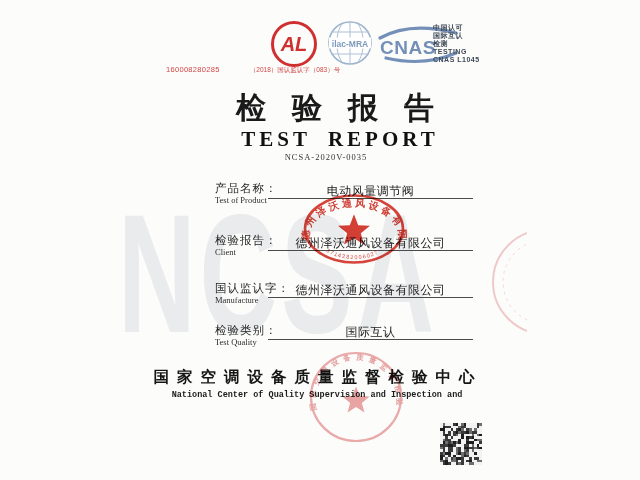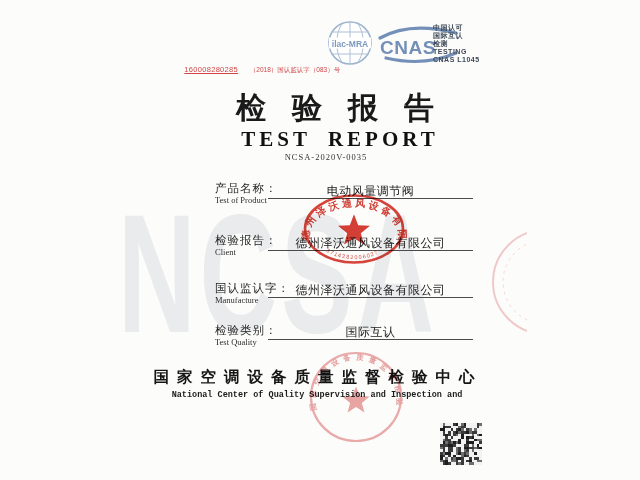--- a/index.html
+++ b/index.html
@@ -19,22 +19,22 @@
     user-select:none; white-space:nowrap;
   }
   
   .cma-box {
     position:absolute; left:170px; top:33px; width:64px; height:30px;
     border:3px solid #cf2f2f; border-radius:15px;
     display:flex; align-items:center; justify-content:center;
     color:#cf2f2f; font-weight:bold; font-size:15px; letter-spacing:1px;
   }
   .cma-number {
-    position:absolute; left:166px; top:65px; width:72px; text-align:right;
-    font-size:7.5px; color:#d04545; letter-spacing:0.3px;text-decoration:underline;
+    position:absolute; left:166px; top:65px; width:72px; text-align:left;
+    font-size:7.5px; color:#d04545; letter-spacing:0.3px;
   }
   .cal-circle {
     position:absolute; left:271px; top:21px; width:46px; height:46px;
     border:3px solid #cf2f2f; border-radius:50%;
     display:flex; align-items:center; justify-content:center;
     color:#cf2f2f; font-weight:bold; font-style:italic; font-size:20px;
   }
   .cal-caption {
     position:absolute; left:244px; top:66px; width:102px; text-align:center;
     font-size:6.5px; color:#d04545;
@@ -105,20 +105,23 @@
 </style>
 </head>
 <body>
 
 <div class="screen">
 
   <div class="watermark">NCSA</div>
 
   <div class="cma-number">160008280285</div>
 
+  <div class="cal-circle">
+    <span>AL</span>
+  </div>
   <div class="cal-caption">（2018）国认监认字（083）号</div>
 
   <svg class="ilac-svg" width="46" height="46" viewBox="0 0 46 46">
     <circle cx="23" cy="23" r="21" fill="#ffffff" stroke="#9db4cd" stroke-width="1.6"></circle>
     <path d="M15,4 C8,13 8,33 15,42" fill="none" stroke="#aebfd4" stroke-width="1"></path>
     <path d="M31,4 C38,13 38,33 31,42" fill="none" stroke="#aebfd4" stroke-width="1"></path>
     <path d="M23,2 L23,44" fill="none" stroke="#aebfd4" stroke-width="1"></path>
     <path d="M4,12 L42,12" fill="none" stroke="#aebfd4" stroke-width="1"></path>
     <path d="M4,34 L42,34" fill="none" stroke="#aebfd4" stroke-width="1"></path>
     <rect x="2" y="17.5" width="42" height="11" fill="#ffffff"></rect>

